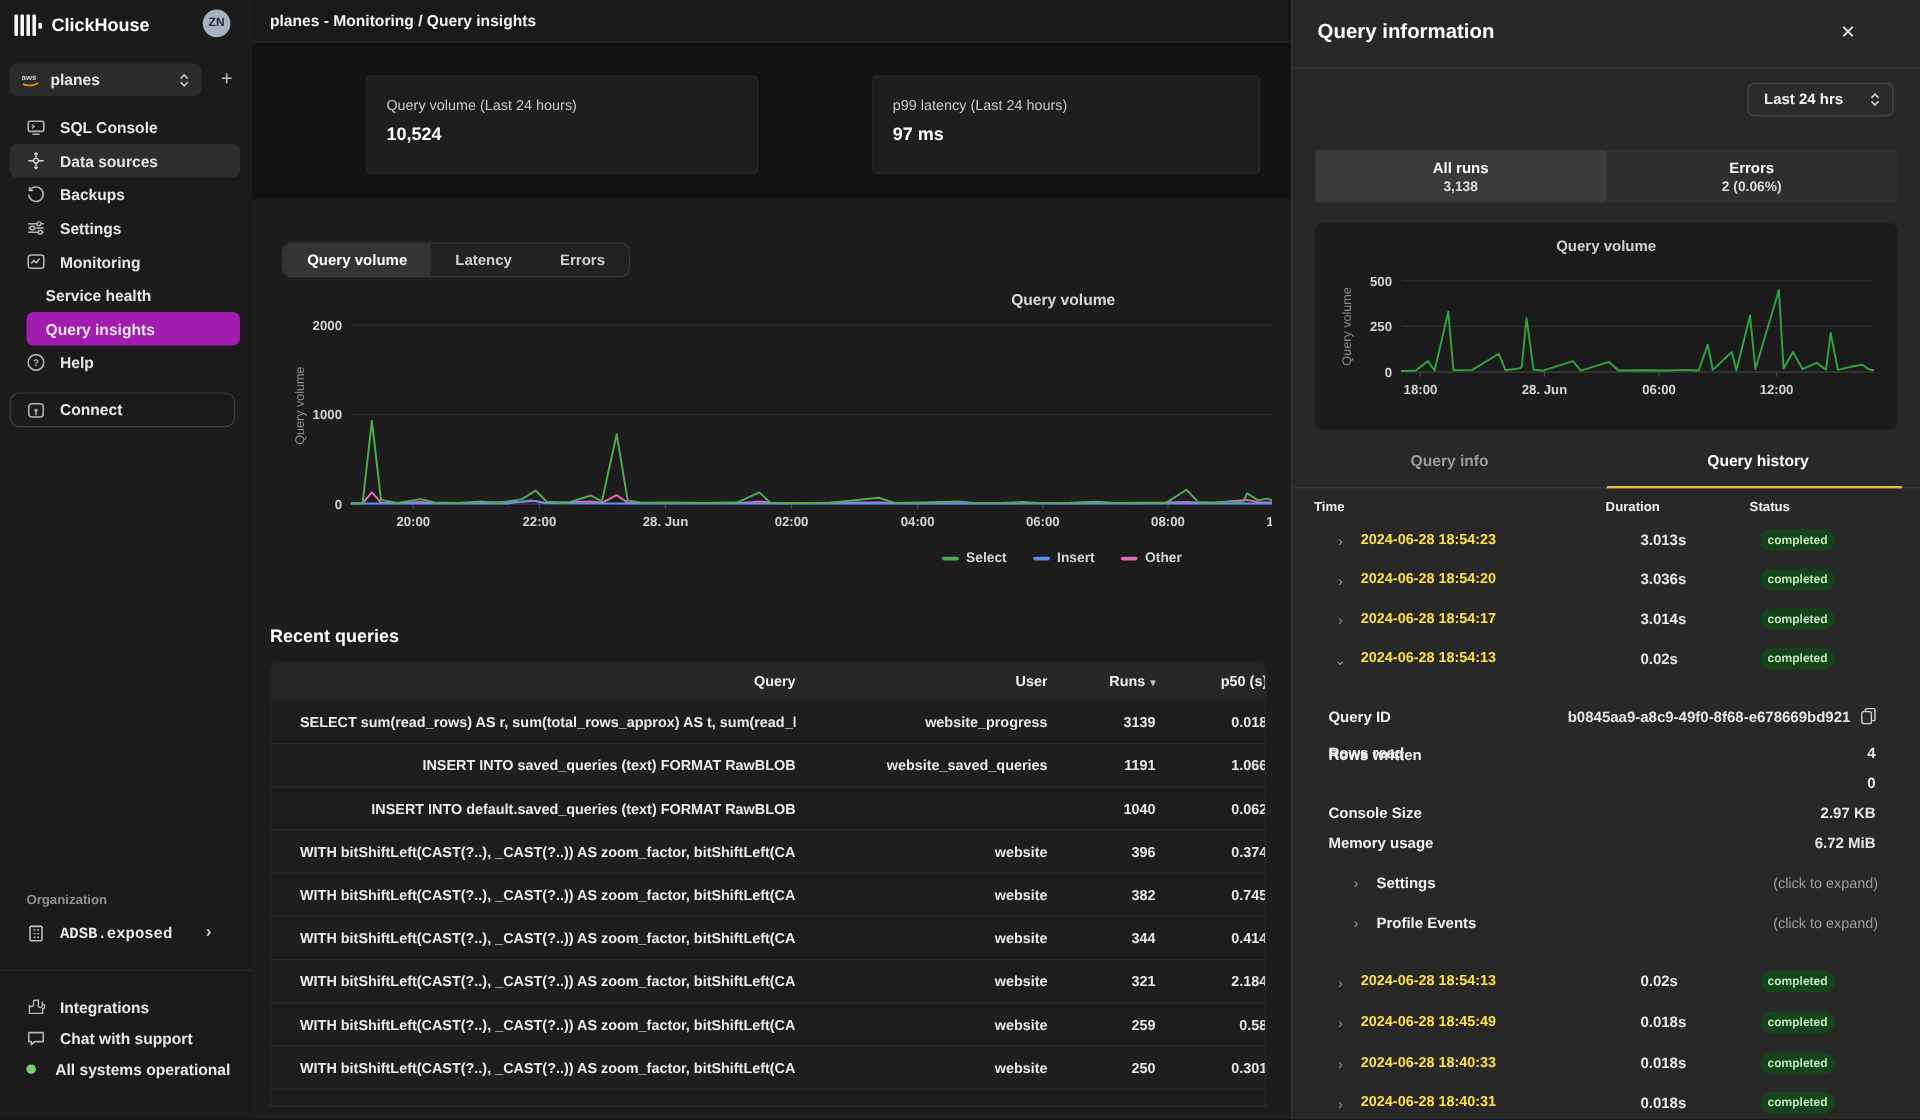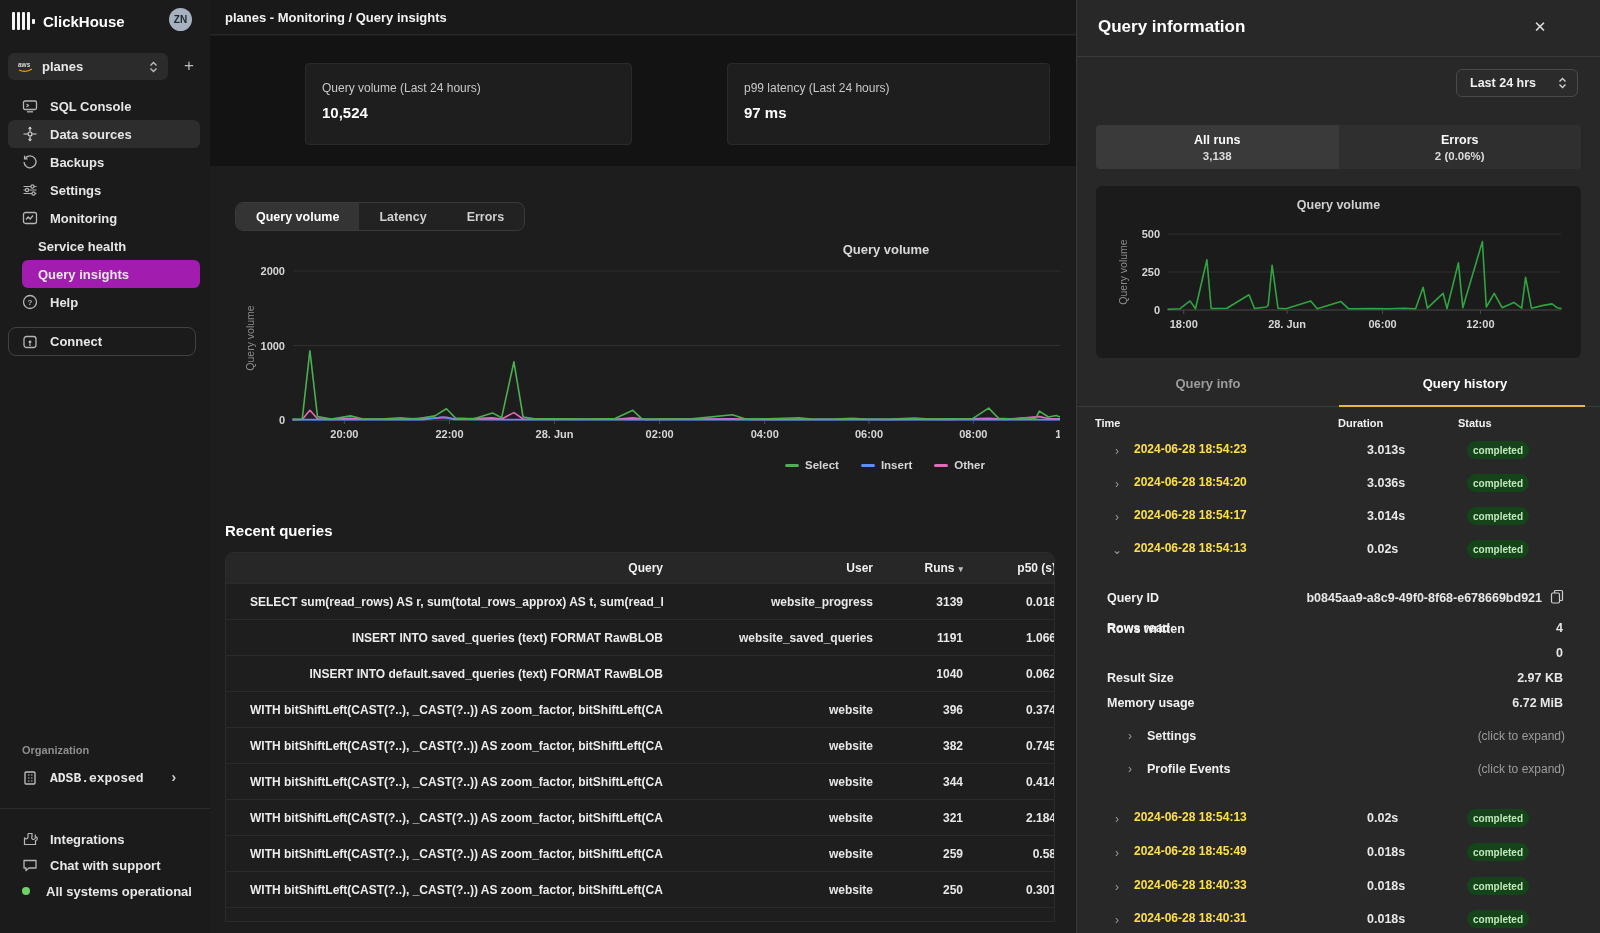--- a/index.html
+++ b/index.html
@@ -455,21 +455,21 @@
     <div class="d-lbl" style="top:591px;">Query ID</div>
     <div class="d-val" style="top:591px; right:58px;">b0845aa9-a8c9-49f0-8f68-e678669bd921</div>
     <svg class="abs" style="right:36px; top:589px;" width="14" height="16" viewBox="0 0 14 16">
       <rect x="1.5" y="4" width="8" height="10" rx="1.5" stroke="#cfcfcf" stroke-width="1.2" fill="none"></rect>
       <path d="M4.5 4V2.5A1 1 0 0 1 5.5 1.5h6A1 1 0 0 1 12.5 2.5v8a1 1 0 0 1-1 1H10" stroke="#cfcfcf" stroke-width="1.2" fill="none"></path>
     </svg>
     <div class="d-lbl" style="top:621px;">Rows read</div>
     <div class="d-val" style="top:621px;">4</div>
     <div class="d-lbl" style="top:622px;">Rows written</div>
     <div class="d-val" style="top:646px;">0</div>
-    <div class="d-lbl" style="top:671px;">Result Size</div>
+    <div class="d-lbl" style="top:671px;">Console Size</div>
     <div class="d-val" style="top:671px;">2.97 KB</div>
     <div class="d-lbl" style="top:696px;">Memory usage</div>
     <div class="d-val" style="top:696px;">6.72 MiB</div>
 
     <div>
       <span class="exp-chev" style="top:729px;">›</span>
       <span class="exp-lbl" style="top:729px;">Settings</span>
       <span class="d-hint" style="top:729px;">(click to expand)</span>
     </div>
     <div>

